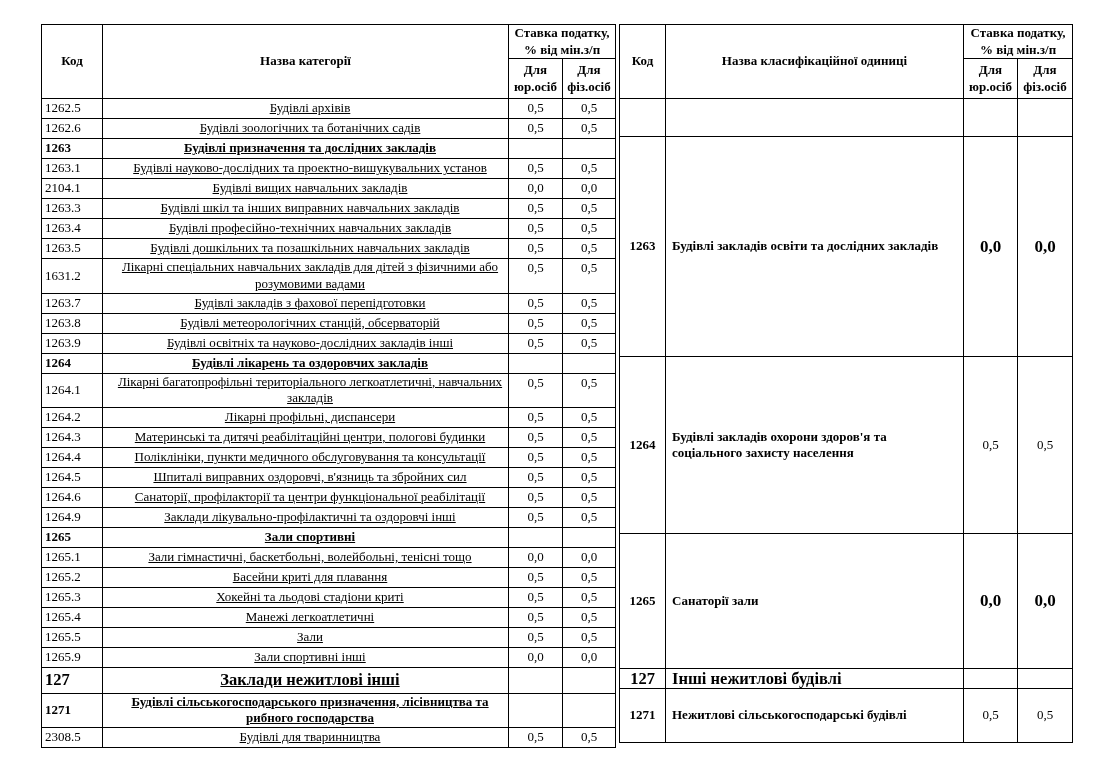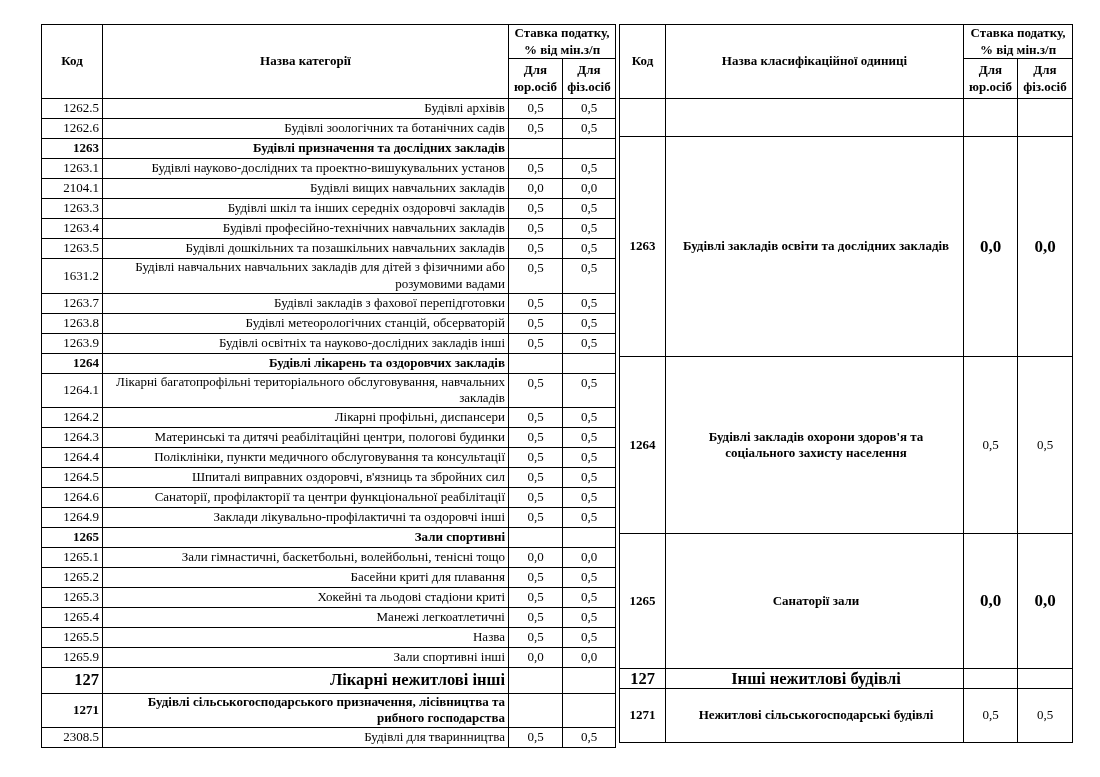--- a/index.html
+++ b/index.html
@@ -11,33 +11,33 @@
   td,th{border:1px solid #000;box-sizing:border-box;overflow:hidden;
         font-size:13px;line-height:1.28;padding:0 3px;}
   #left-table{left:41px;top:24px;width:574px;}
   #right-table{left:619px;top:24px;width:453px;}
 
   thead th{font-weight:bold;text-align:center;vertical-align:middle;white-space:pre-line;}
   thead tr.h1{height:29px;}
   thead tr.h2{height:40px;}
 
   
-  #left-table td.cell-code{text-align:right;vertical-align:middle;}
-  #left-table td.cell-name{text-align:right;vertical-align:middle;padding-left:12px;}
+  #left-table td.cell-code{text-align:left;vertical-align:middle;}
+  #left-table td.cell-name{text-align:center;vertical-align:middle;padding-left:12px;text-decoration:underline;}
   #left-table td.cell-legal,#left-table td.cell-individual{text-align:center;vertical-align:top;padding-top:1px;}
   #left-table tr.row-item{height:20px;}
   #left-table tr.row-section{height:20px;}
   #left-table tr.row-section td{font-weight:bold;}
   #left-table tr.row-chapter{height:26px;}
   #left-table tr.row-chapter td{font-weight:bold;font-size:16.5px;line-height:1.1;}
 
   
   #right-table td{vertical-align:middle;}
   #right-table td.cell-code{text-align:center;font-weight:bold;}
-  #right-table td.cell-name{text-align:center;padding-left:6px;font-weight:bold;}
+  #right-table td.cell-name{text-align:left;padding-left:6px;font-weight:bold;}
   #right-table td.cell-legal,#right-table td.cell-individual{text-align:center;}
   #right-table tr.row-group-em td.cell-legal,
   #right-table tr.row-group-em td.cell-individual{font-weight:bold;font-size:17px;}
   #right-table tr.row-chapter td{font-weight:bold;font-size:16.5px;line-height:1.1;}
   .rr0{height:38px}.rr1{height:220px}.rr2{height:177px}.rr3{height:135px}.rr4{height:20px}.rr5{height:54px}
 </style>
 </head>
 <body>
 
 <div class="page">
@@ -89,39 +89,39 @@
           <td class="cell-individual">0,5</td>
         </tr>
         <tr class="row-item">
           <td class="cell-code">2104.1</td>
           <td class="cell-name">Будівлі вищих навчальних закладів</td>
           <td class="cell-legal">0,0</td>
           <td class="cell-individual">0,0</td>
         </tr>
         <tr class="row-item">
           <td class="cell-code">1263.3</td>
-          <td class="cell-name">Будівлі шкіл та інших середніх оздоровчі закладів</td>
+          <td class="cell-name">Будівлі шкіл та інших виправних навчальних закладів</td>
           <td class="cell-legal">0,5</td>
           <td class="cell-individual">0,5</td>
         </tr>
         <tr class="row-item">
           <td class="cell-code">1263.4</td>
           <td class="cell-name">Будівлі професійно-технічних навчальних закладів</td>
           <td class="cell-legal">0,5</td>
           <td class="cell-individual">0,5</td>
         </tr>
         <tr class="row-item">
           <td class="cell-code">1263.5</td>
           <td class="cell-name">Будівлі дошкільних та позашкільних навчальних закладів</td>
           <td class="cell-legal">0,5</td>
           <td class="cell-individual">0,5</td>
         </tr>
         <tr class="row-item">
           <td class="cell-code">1631.2</td>
-          <td class="cell-name">Будівлі навчальних навчальних закладів для дітей з фізичними або розумовими вадами</td>
+          <td class="cell-name">Лікарні спеціальних навчальних закладів для дітей з фізичними або розумовими вадами</td>
           <td class="cell-legal">0,5</td>
           <td class="cell-individual">0,5</td>
         </tr>
         <tr class="row-item">
           <td class="cell-code">1263.7</td>
           <td class="cell-name">Будівлі закладів з фахової перепідготовки</td>
           <td class="cell-legal">0,5</td>
           <td class="cell-individual">0,5</td>
         </tr>
         <tr class="row-item">
@@ -137,21 +137,21 @@
           <td class="cell-individual">0,5</td>
         </tr>
         <tr class="row-section">
           <td class="cell-code">1264</td>
           <td class="cell-name">Будівлі лікарень та оздоровчих закладів</td>
           <td class="cell-legal"></td>
           <td class="cell-individual"></td>
         </tr>
         <tr class="row-item">
           <td class="cell-code">1264.1</td>
-          <td class="cell-name">Лікарні багатопрофільні територіального обслуговування, навчальних закладів</td>
+          <td class="cell-name">Лікарні багатопрофільні територіального легкоатлетичні, навчальних закладів</td>
           <td class="cell-legal">0,5</td>
           <td class="cell-individual">0,5</td>
         </tr>
         <tr class="row-item">
           <td class="cell-code">1264.2</td>
           <td class="cell-name">Лікарні профільні, диспансери</td>
           <td class="cell-legal">0,5</td>
           <td class="cell-individual">0,5</td>
         </tr>
         <tr class="row-item">
@@ -209,33 +209,33 @@
           <td class="cell-individual">0,5</td>
         </tr>
         <tr class="row-item">
           <td class="cell-code">1265.4</td>
           <td class="cell-name">Манежі легкоатлетичні</td>
           <td class="cell-legal">0,5</td>
           <td class="cell-individual">0,5</td>
         </tr>
         <tr class="row-item">
           <td class="cell-code">1265.5</td>
-          <td class="cell-name">Назва</td>
+          <td class="cell-name">Зали</td>
           <td class="cell-legal">0,5</td>
           <td class="cell-individual">0,5</td>
         </tr>
         <tr class="row-item">
           <td class="cell-code">1265.9</td>
           <td class="cell-name">Зали спортивні інші</td>
           <td class="cell-legal">0,0</td>
           <td class="cell-individual">0,0</td>
         </tr>
         <tr class="row-chapter">
           <td class="cell-code">127</td>
-          <td class="cell-name">Лікарні нежитлові інші</td>
+          <td class="cell-name">Заклади нежитлові інші</td>
           <td class="cell-legal"></td>
           <td class="cell-individual"></td>
         </tr>
         <tr class="row-section">
           <td class="cell-code">1271</td>
           <td class="cell-name">Будівлі сільськогосподарського призначення, лісівництва та рибного господарства</td>
           <td class="cell-legal"></td>
           <td class="cell-individual"></td>
         </tr>
         <tr class="row-item">

